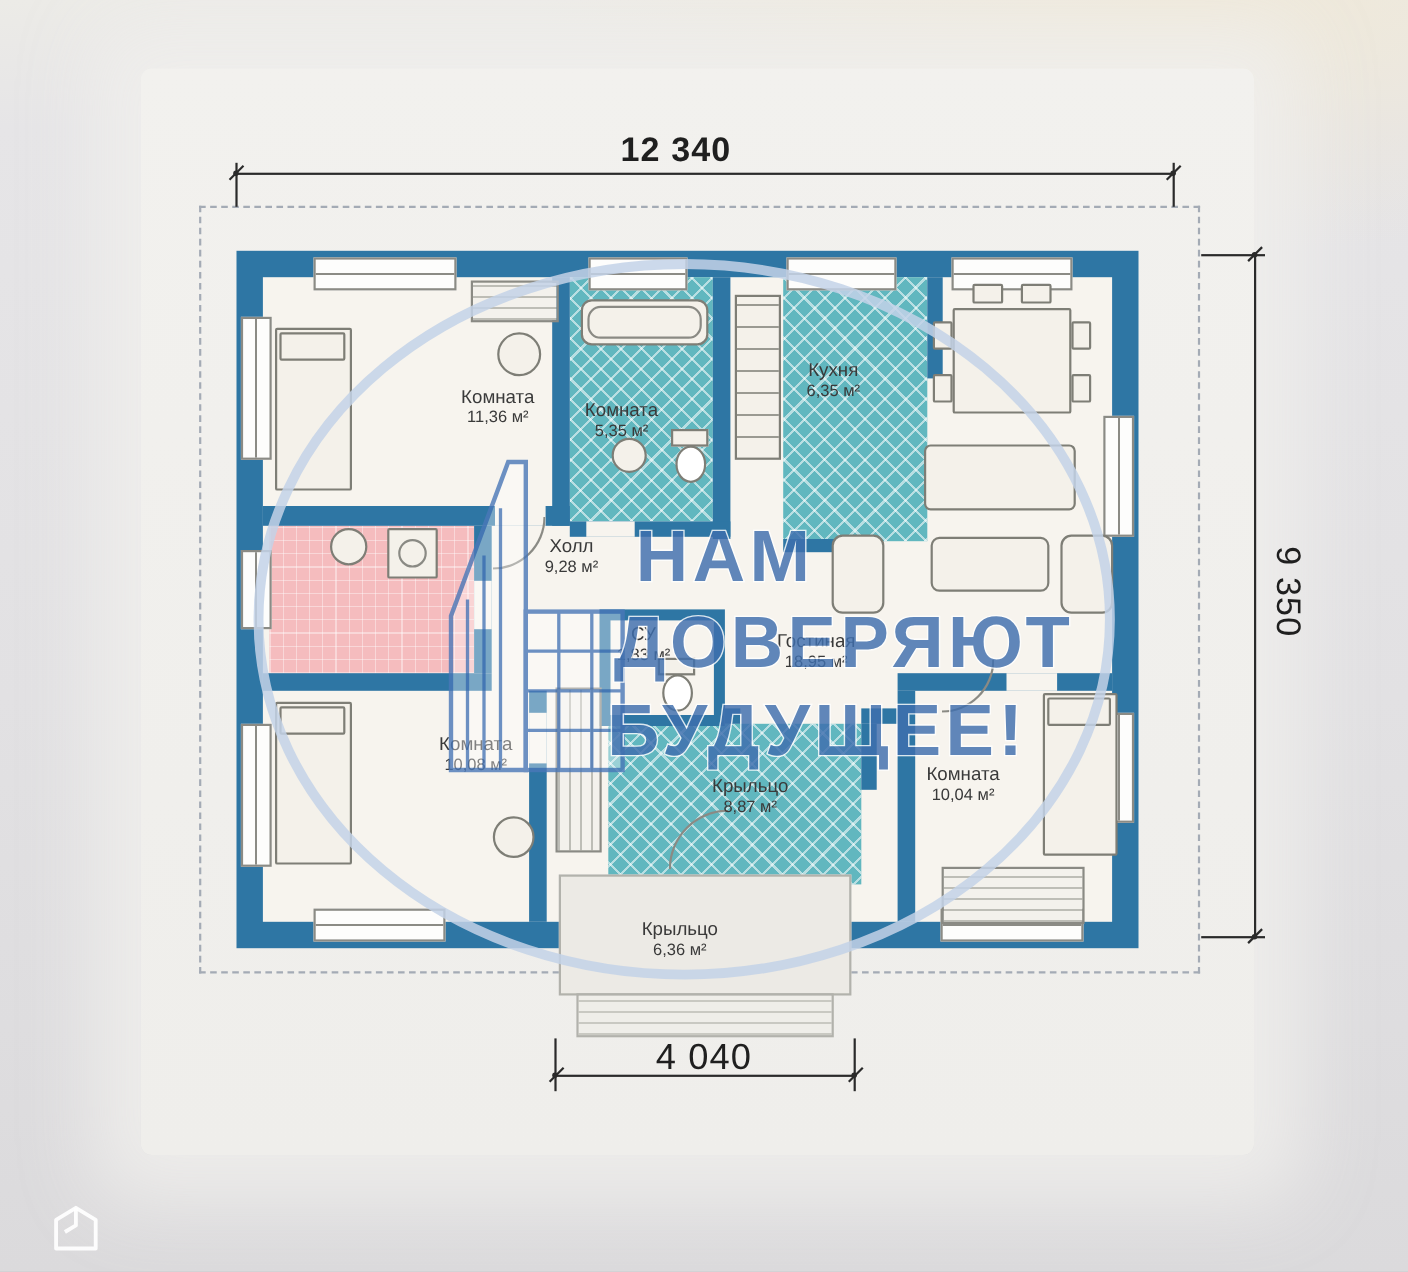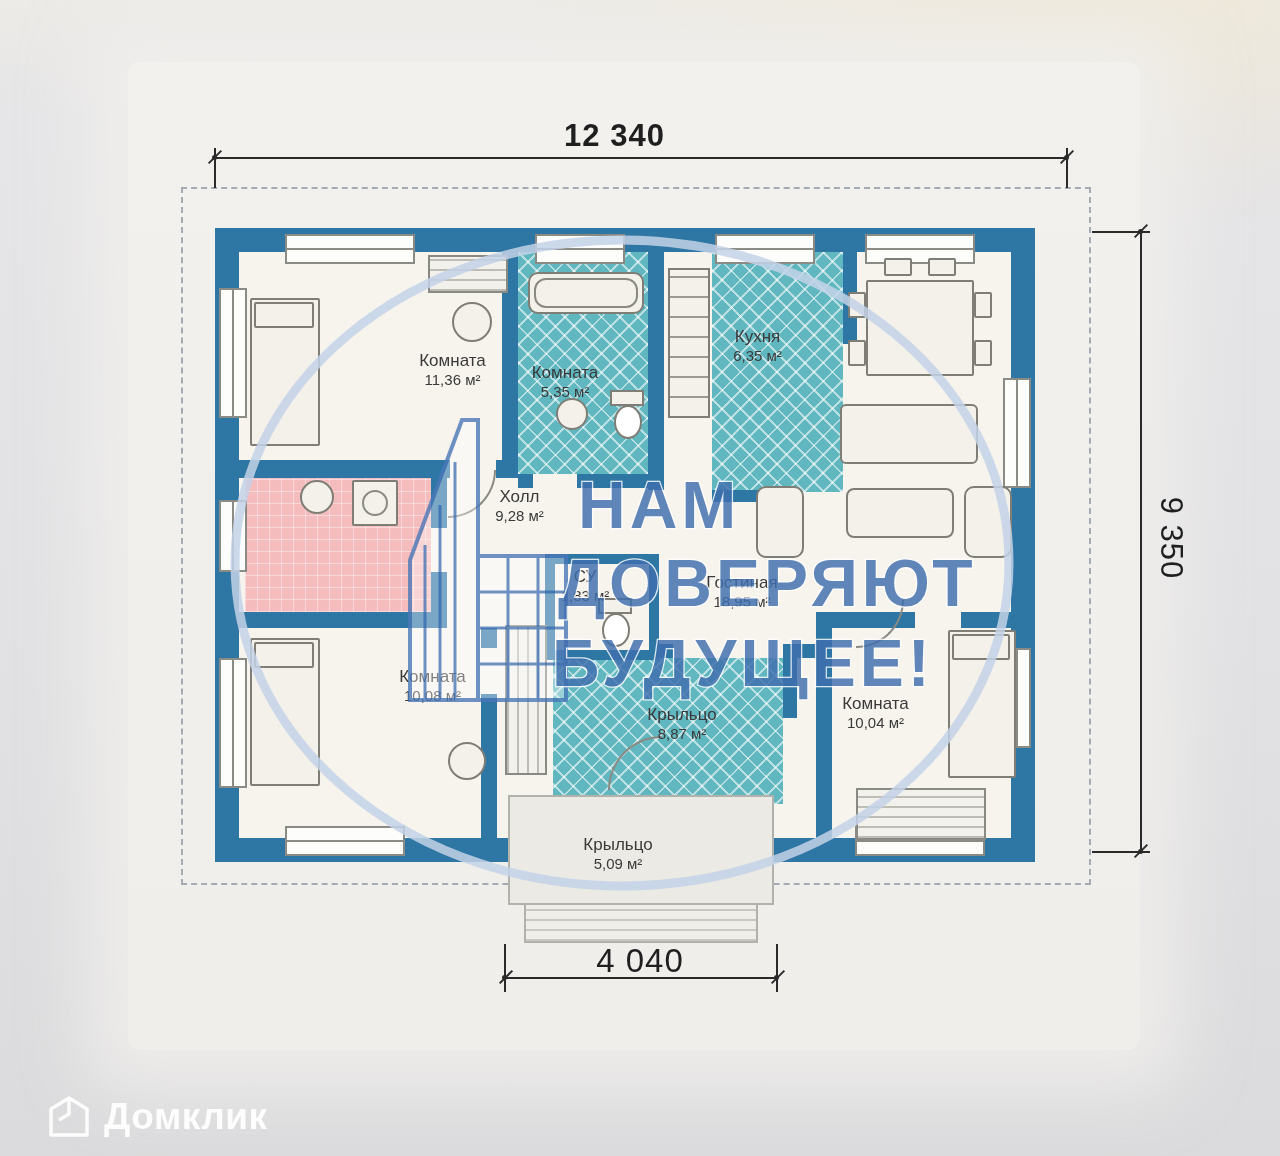--- a/index.html
+++ b/index.html
@@ -188,21 +188,21 @@
   <div class="room-label" style="left:612px;top:704px;width:140px;">
     <div class="rn">Крыльцо</div>
     <div class="ra">8,87 м²</div>
   </div>
   <div class="room-label" style="left:808px;top:693px;width:135px;">
     <div class="rn">Комната</div>
     <div class="ra">10,04 м²</div>
   </div>
   <div class="room-label" style="left:548px;top:834px;width:140px;">
     <div class="rn">Крыльцо</div>
-    <div class="ra">5,09 м²</div>
+    <div class="ra">6,36 м²</div>
   </div>
 
   <div class="dim" style="left:215px;top:157px;width:853px;height:2px;"></div>
   <div class="dim" style="left:214px;top:148px;width:2px;height:40px;"></div>
   <div class="dim" style="left:1066px;top:148px;width:2px;height:40px;"></div>
   <div class="tick" style="left:206px;top:156px;"></div>
   <div class="tick" style="left:1058px;top:156px;"></div>
   <div class="dot" style="left:212px;top:155px;"></div>
   <div class="dot" style="left:1064px;top:155px;"></div>
   <div class="dim-label" style="left:532px;top:118px;width:165px;font-weight:bold;">12 340</div>
@@ -238,15 +238,14 @@
       <text x="558" y="606">ДОВЕРЯЮТ</text>
       <text x="552" y="686">БУДУЩЕЕ!</text>
     </g>
   </svg>
 
   <div class="brand">
     <svg width="46" height="46" viewBox="0 0 46 46">
       <path d="M23 4 L41 15 V41 H5 V15 Z" fill="none" stroke="rgba(255,255,255,0.92)" stroke-width="3.5" stroke-linejoin="round"></path>
       <path d="M23 4 V20 L13 26" fill="none" stroke="rgba(255,255,255,0.92)" stroke-width="3.5" stroke-linejoin="round"></path>
     </svg>
-    <span class="bt">Домклик</span>
   </div>
 </div>
 
 </body></html>

